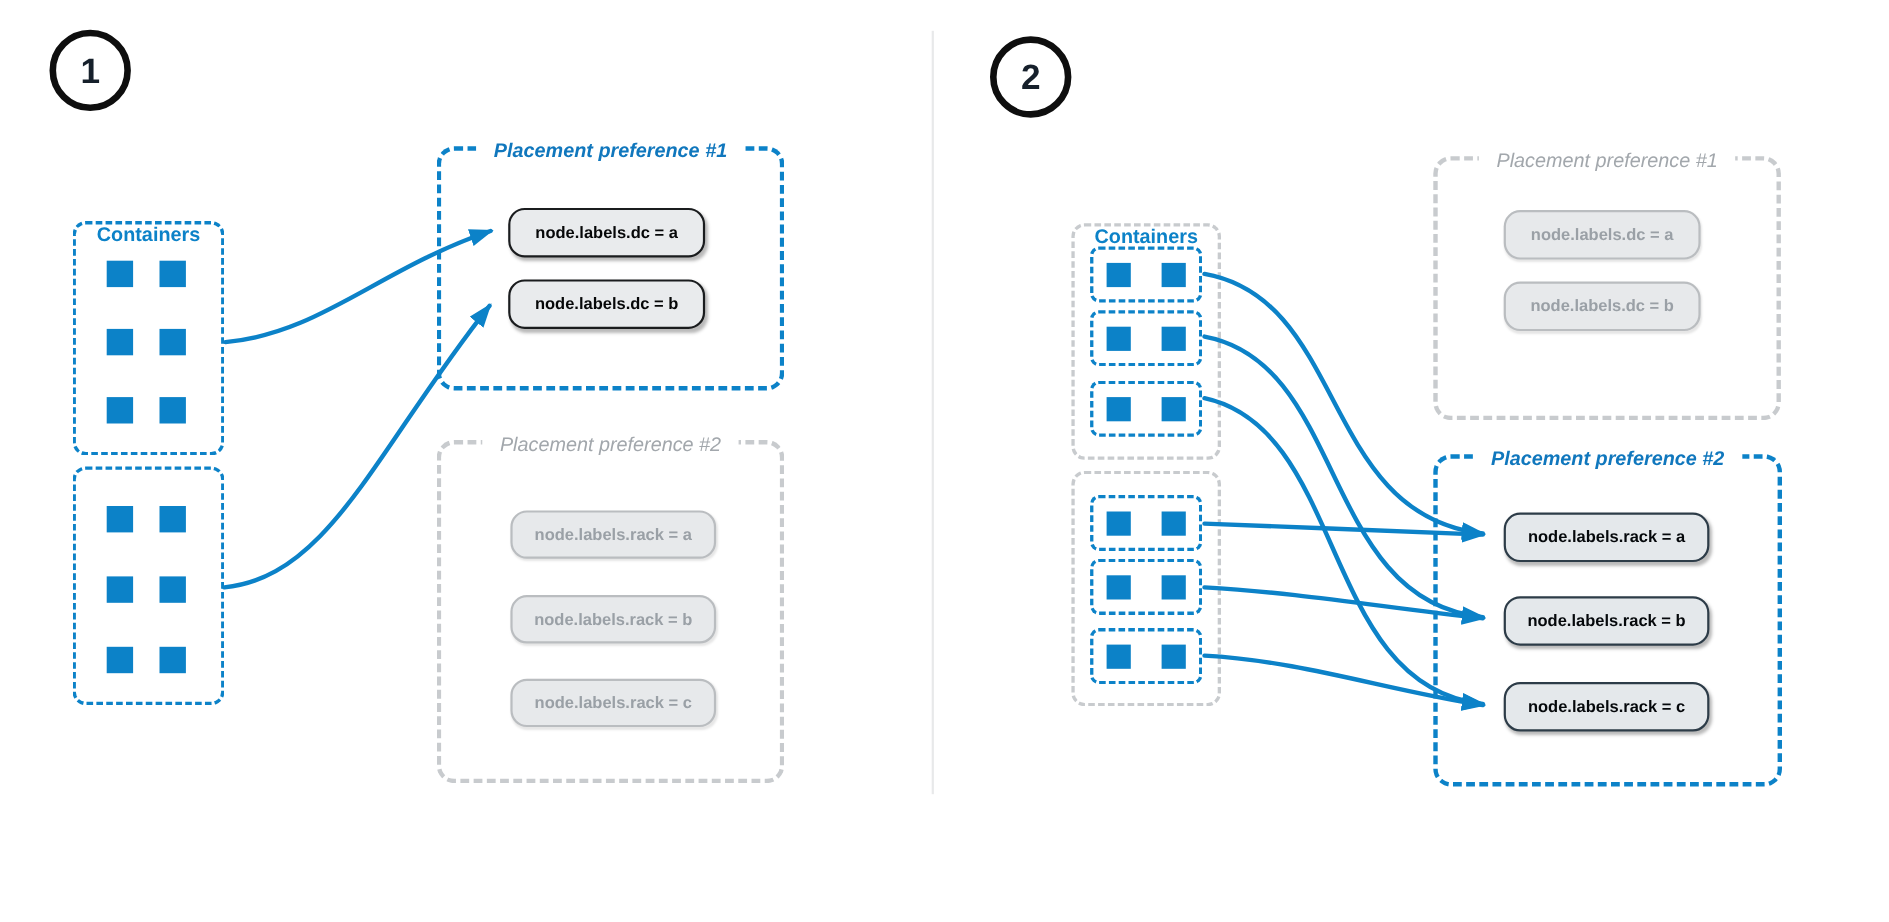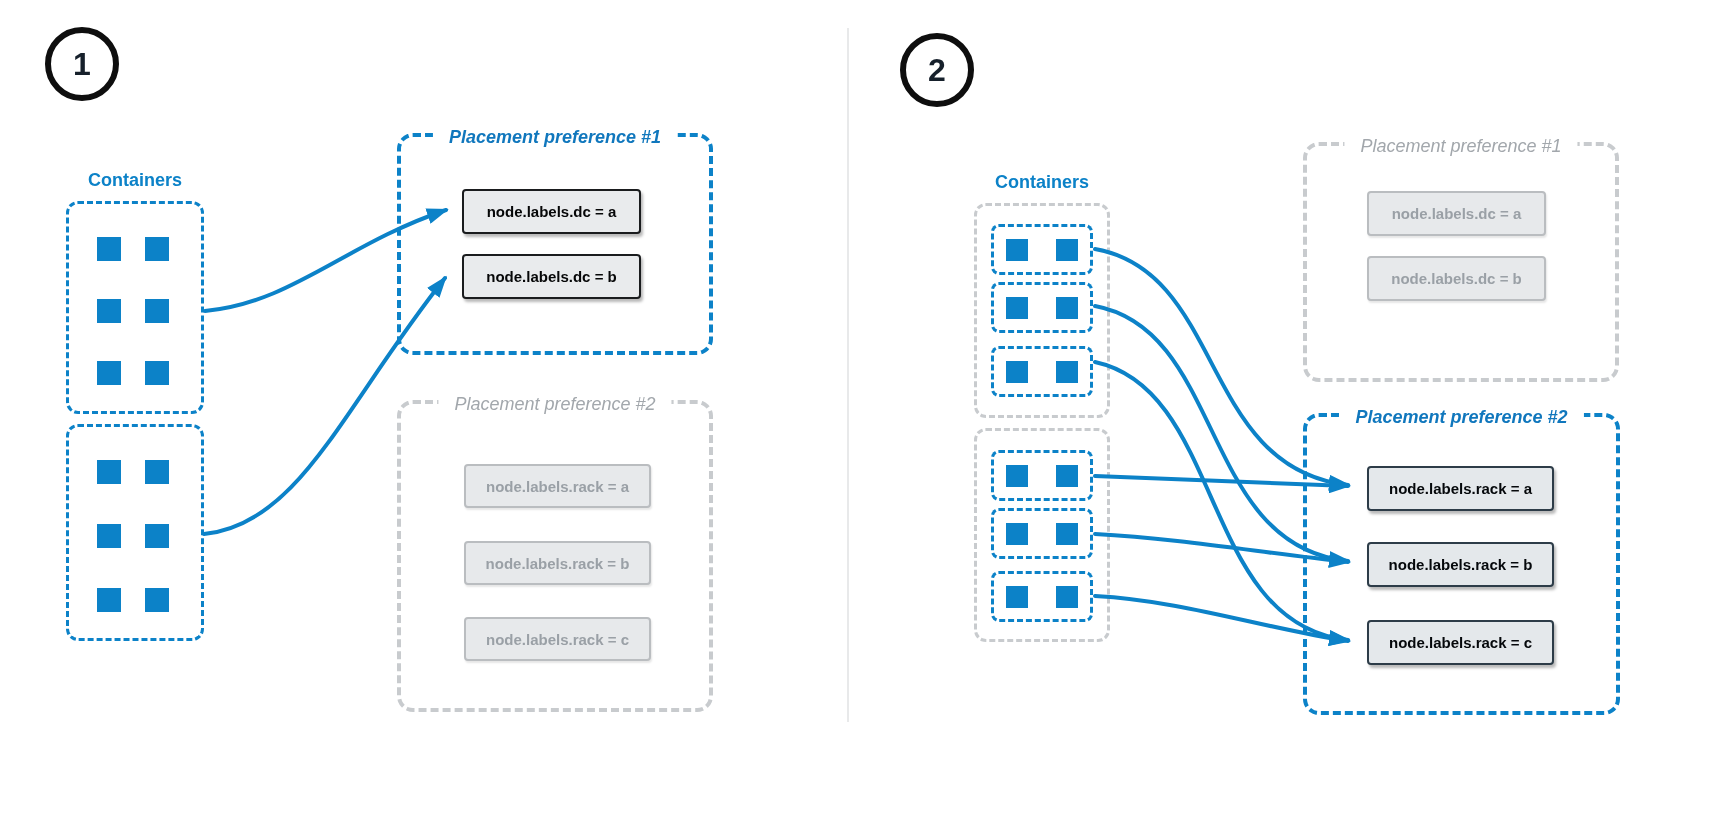--- a/index.html
+++ b/index.html
@@ -14,21 +14,21 @@
 
   
   .badge{position:absolute;width:74px;height:74px;box-sizing:border-box;border:6px solid #0e0e0e;
          border-radius:50%;display:flex;align-items:center;justify-content:center;
          font-size:32px;font-weight:bold;color:#16202b;background:#fff;}
 
   
   .divider{position:absolute;width:2px;background:#e8e9ea;}
 
   
-  .containers-label{position:absolute;text-align:center;font-size:18px;font-weight:bold;color:var(--blue);}
+  .containers-label{position:absolute;text-align:center;font-size:18px;font-weight:bold;color:var(--blue);margin-top:33px;}
 
   
   .group-p1{position:absolute;width:138px;box-sizing:border-box;border:3px dashed var(--blue);border-radius:12px;
             display:grid;grid-template-columns:repeat(2,24px);grid-template-rows:repeat(3,24px);
             justify-content:space-between;align-content:space-between;padding:33px 32px 26px 28px;}
   .sq{background:var(--blue);}
   .sq24{width:24px;height:24px;}
   .sq22{width:22px;height:22px;}
 
   
@@ -40,21 +40,21 @@
   .pp{position:absolute;box-sizing:border-box;border:4px dashed;border-radius:16px;}
   .pp.blue{border-color:var(--blue);}
   .pp.gray{border-color:var(--gray-dash);}
   .pp-title{position:absolute;top:0;left:50%;transform:translate(-50%,-50%);background:#fff;
             padding:0 16px;font-size:18px;white-space:nowrap;line-height:24px;font-style:italic;}
   .pp-title.blue{color:#1077bd;font-weight:bold;}
   .pp-title.gray{color:var(--gray-text);font-weight:normal;}
 
   
   .label-box{position:absolute;box-sizing:border-box;display:flex;align-items:center;justify-content:center;
-             font-size:15px;border-radius:4px;white-space:nowrap;}
+             font-size:15px;border-radius:15px;white-space:nowrap;}
   .label-box.active-black{background:#e9ebed;border:2px solid #1a1c1e;color:#060708;font-weight:bold;
              box-shadow:2px 3px 3px rgba(0,0,0,.28);}
   .label-box.active-slate{background:#e4e8eb;border:2px solid #2d3c48;color:#05080b;font-weight:bold;
              box-shadow:2px 3px 3px rgba(0,0,0,.28);}
   .label-box.inactive{background:#e7e9eb;border:2px solid #babdc0;color:#9aa0a6;font-weight:600;
              box-shadow:1px 2px 2px rgba(0,0,0,.10);}
 
   .arrows{position:absolute;left:0;top:0;pointer-events:none;}
 </style>
 </head>

